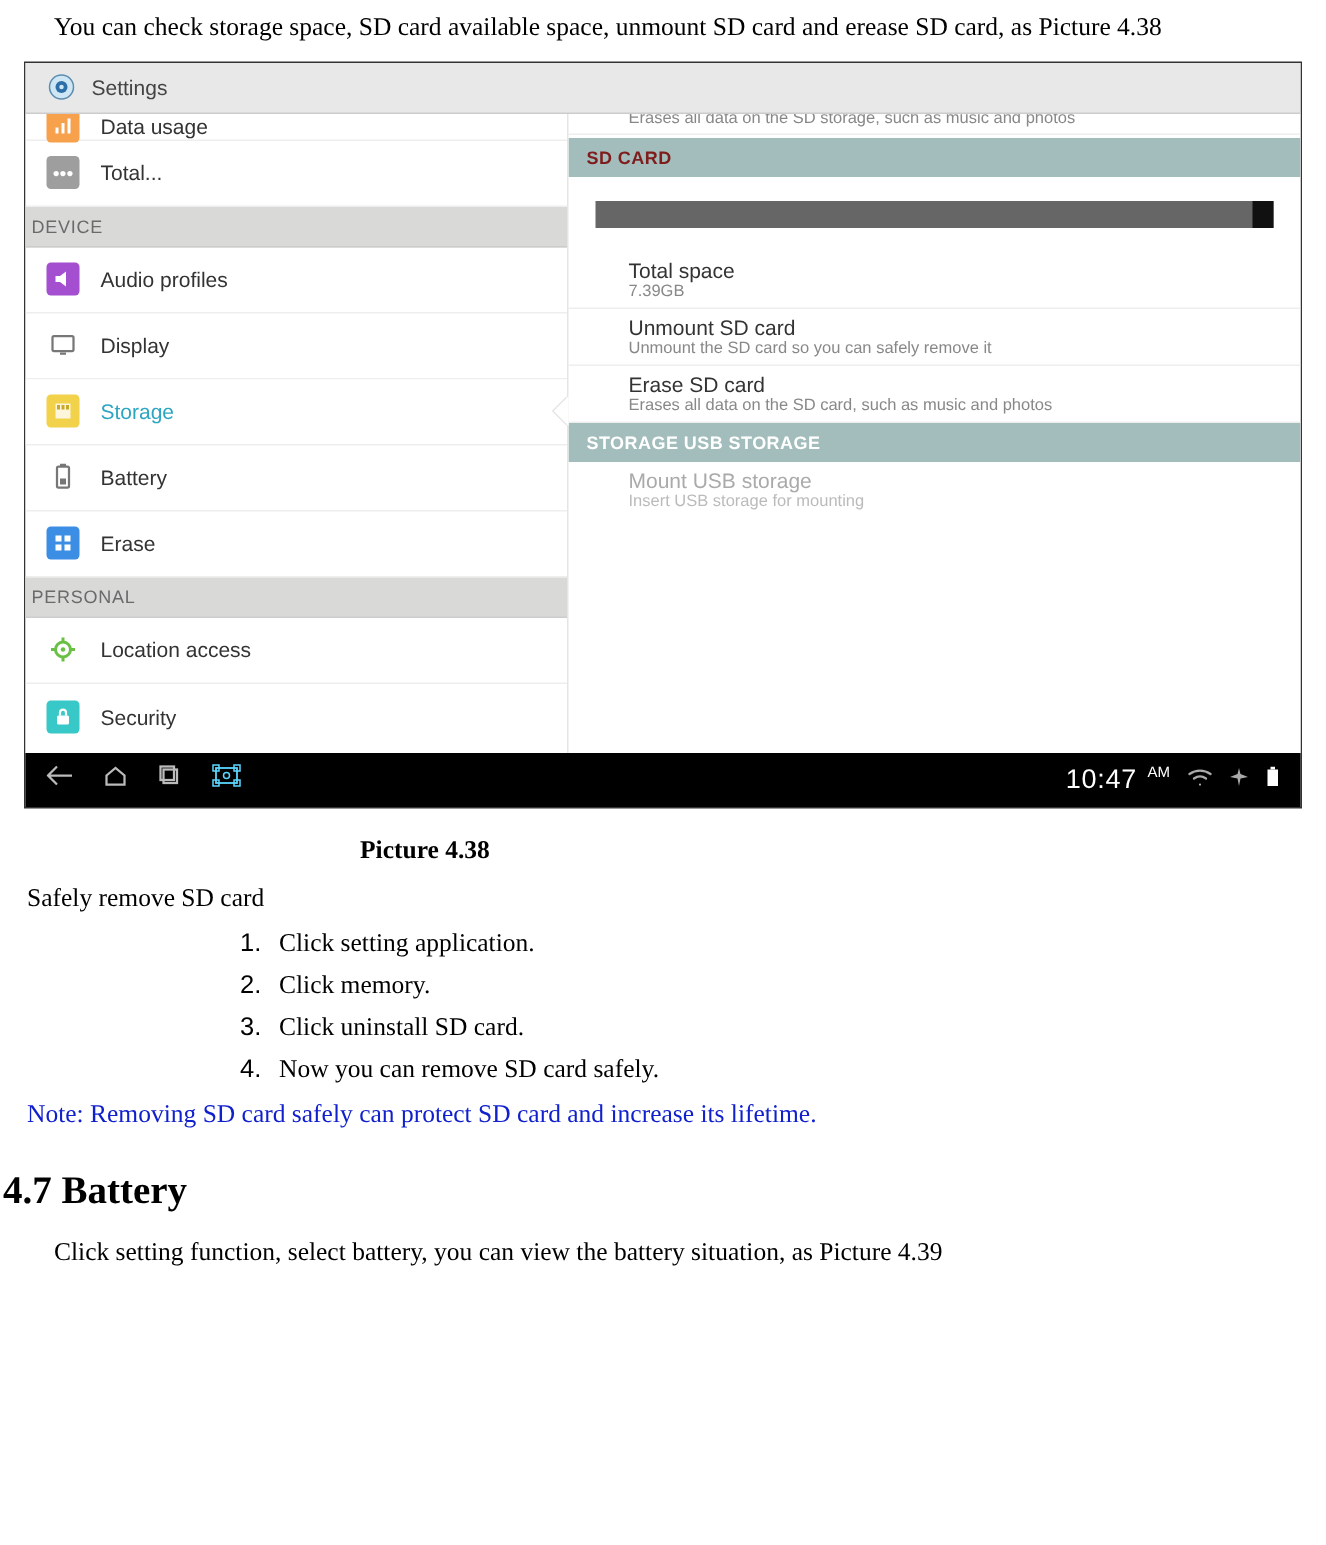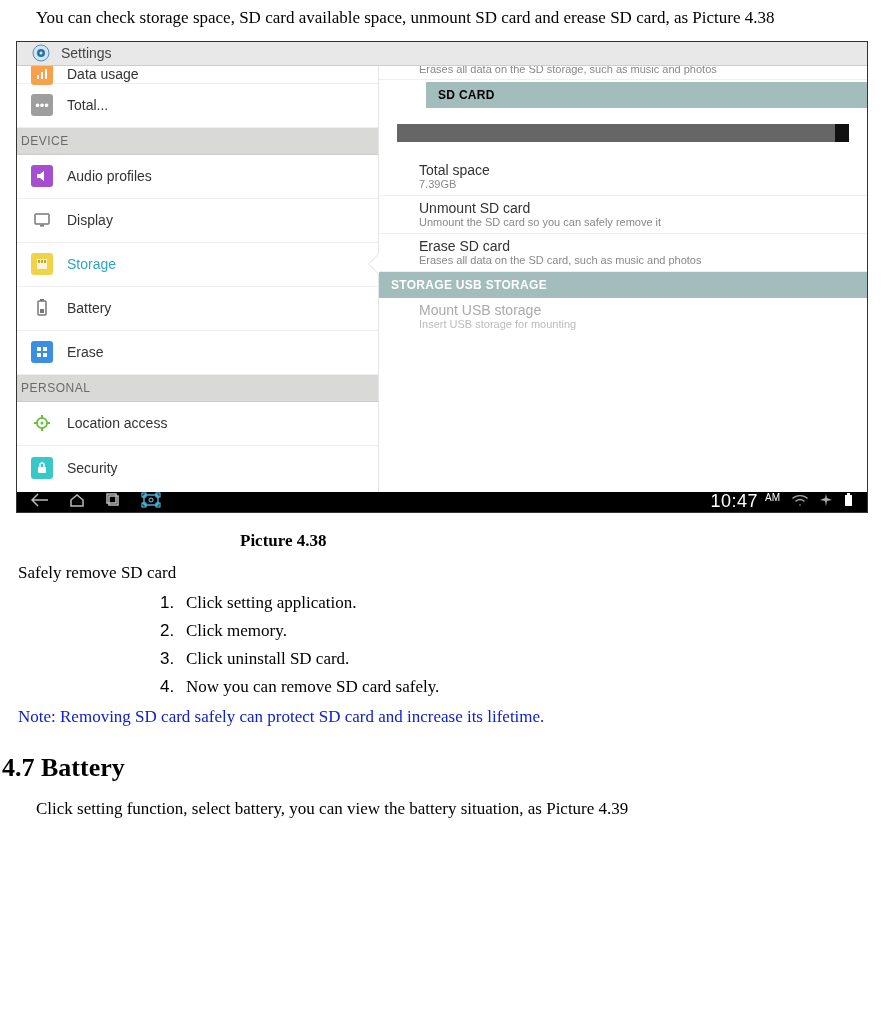--- a/index.html
+++ b/index.html
@@ -10,21 +10,21 @@
     width: 884px;
     background: #fff;
     padding: 0 0 20px 0;
   }
   .intro { margin: 6px 18px 10px 18px; line-height: 1.45; text-indent: 18px; }
   .screenshot-wrap { margin: 8px 16px 0 16px; border: 1px solid #333; }
   .sshot-header {
     background: #e8e8e8;
     border-bottom: 1px solid #ccc;
     display: flex; align-items: center;
-    height: 24px;
+    height: 34px;
     padding-left: 14px;
     font-family: Arial, sans-serif;
     font-size: 14px;
     color: #444;
     gap: 10px;
   }
   .gear-icon svg { display:block; }
   .sshot-body {
     display: flex;
     height: 426px;
@@ -68,26 +68,25 @@
   .ico-security { background:#38c8c8; }
 
   .r-line { padding: 4px 18px 4px 40px; border-bottom: 1px solid #eee; }
   .r-line.last { border-bottom: 0; }
   .r-title { font-size: 14px; color:#333; }
   .r-title.dim { color:#aaa; }
   .r-sub { font-size: 11px; color:#888; line-height:1.2; }
   .r-sub.dim { color:#bbb; }
   .r-header {
     background: #a2bdbb;
-    color: #000000;
+    color: #7f1d1d;
     font-size: 12px;
     font-weight: bold;
     letter-spacing: 0.3px;
     padding: 6px 12px;
-    margin-left: 47px;
   }
   .r-truncated {
     color:#888; font-size:11px; padding: 0 18px 6px 40px; border-bottom:1px solid #eee;
     height: 16px; overflow:hidden; line-height:1; position:relative; top:-2px;
   }
   .r-bar-outer {
     margin: 16px 18px;
     height: 18px;
     background: #666;
     position: relative;
@@ -100,21 +99,21 @@
     background: #a2bdbb;
     color: #fff;
     font-size: 12px;
     font-weight: bold;
     letter-spacing: 0.3px;
     padding: 6px 12px;
   }
 
   .nav-bar {
     background: #000;
-    height: 20px;
+    height: 36px;
     display: flex;
     align-items: center;
     justify-content: space-between;
     padding: 0 14px;
     color: #fff;
     font-family: Arial, sans-serif;
   }
   .nav-left { display:flex; gap:20px; align-items:center; }
   .nav-icon { color:#bbb; font-size:16px; }
   .nav-icon.blueglow { color:#5cd6ff; text-shadow: 0 0 4px #29a3d8; }

